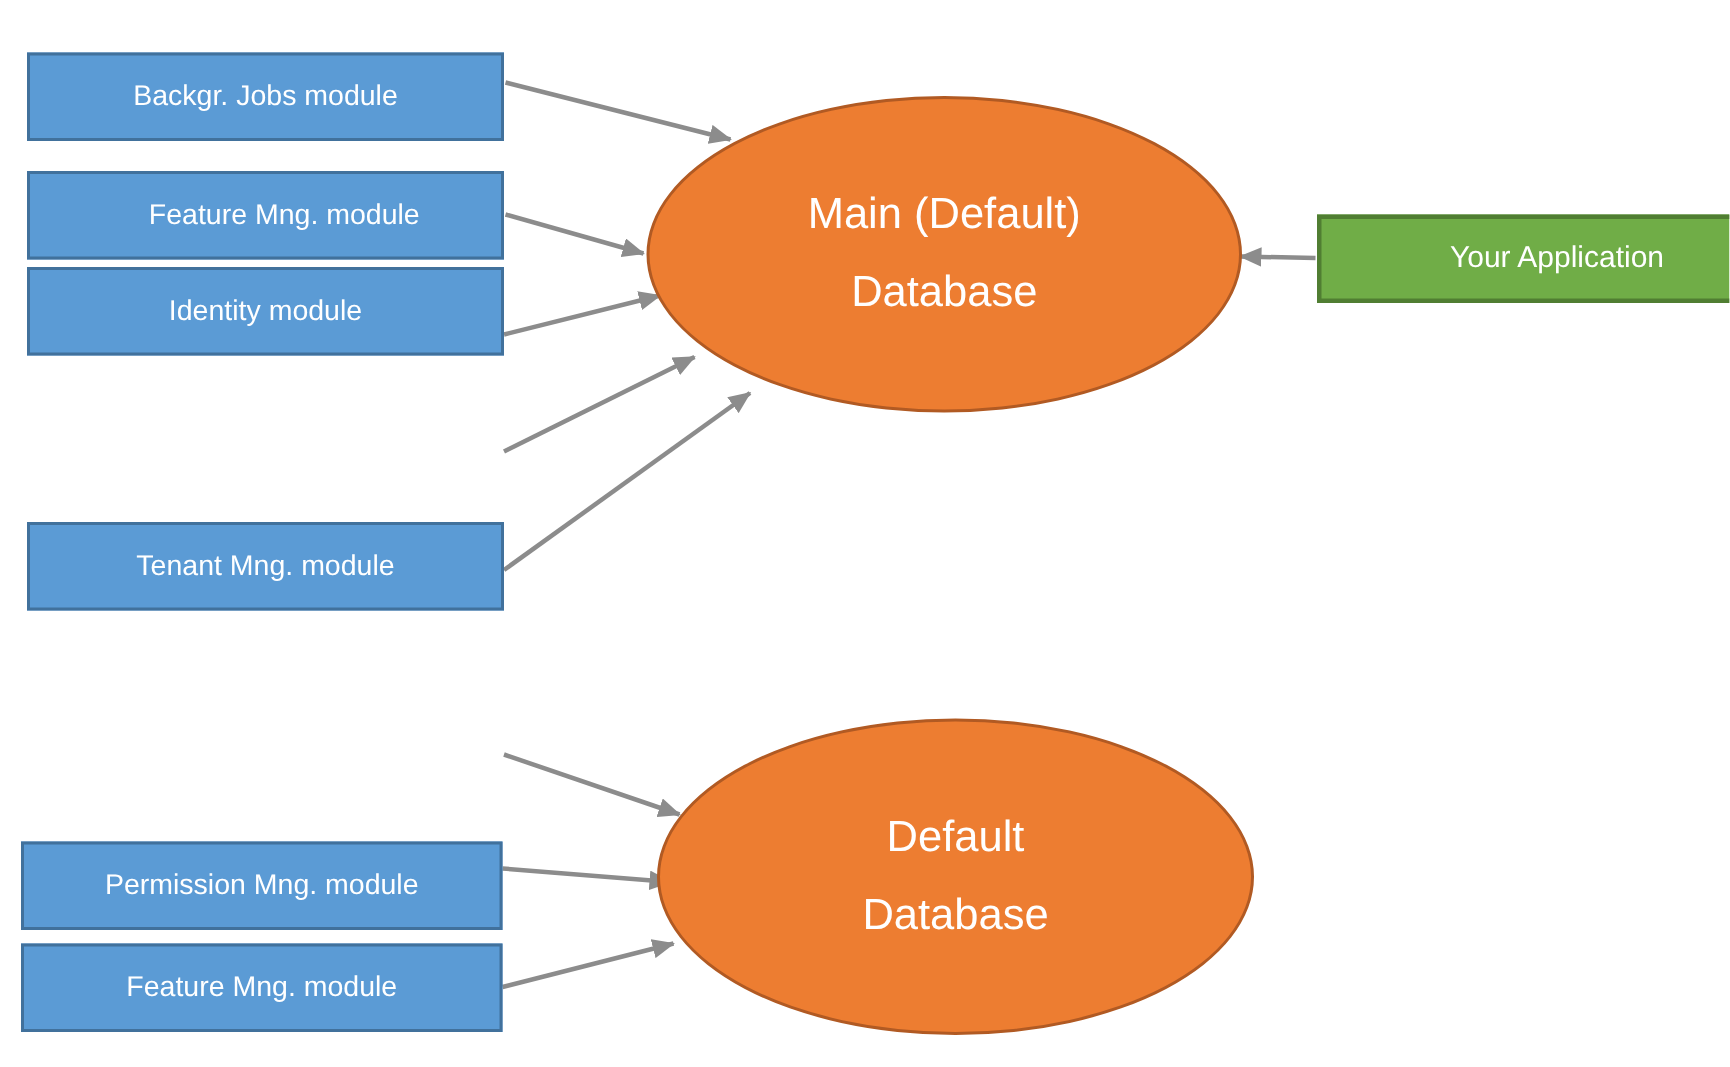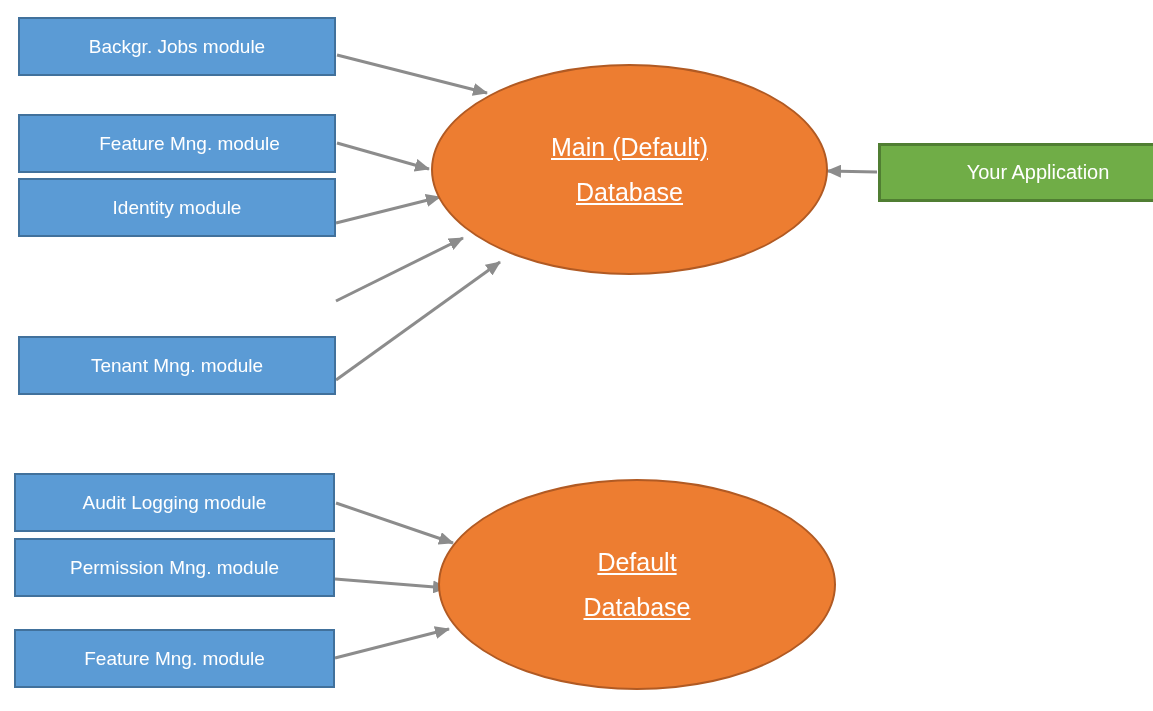--- a/index.html
+++ b/index.html
@@ -55,43 +55,42 @@
   }
   .module-box.lower {
     left: 14px;
     width: 321px;
   }
   .db-ellipse {
     flex-direction: column;
     background: var(--database-fill, #ED7D31);
     border: 2px solid var(--database-border, #B15A23);
     border-radius: 50%;
-    font-size: 25px;
+    font-size: 29px;
     line-height: 1.78;
-    text-decoration: underline;
   }
   .app-box {
     left: 878px;
     top: 143px;
     width: 320px;
     height: 59px;
     background: var(--application-fill, #70AD47);
     border: 3px solid var(--application-border, #507E32);
     font-size: 20px;
   }
   #ellipse-main { left: 431px; top: 64px;  width: 397px; height: 211px; }
   #ellipse-second { left: 438px; top: 479px; width: 398px; height: 211px; }
 
-  #mod-0 { top: 17px; }
+  #mod-0 { top: 35px; }
   #mod-1 { top: 114px; padding-left: 25px; }
   #mod-2 { top: 178px; }
   #mod-3 { top: 273px; }
-  #mod-4 { top: 336px; }
+  #mod-4 { top: 348px; }
   #smod-0 { top: 473px; }
-  #smod-1 { top: 538px; }
+  #smod-1 { top: 561px; }
   #smod-2 { top: 629px; }
 </style>
 </head>
 <body>
 
 <div class="canvas">
 
   <svg class="arrows" viewBox="0 0 1153 711" xmlns="http://www.w3.org/2000/svg">
     <defs>
       <marker id="ah" markerUnits="userSpaceOnUse" markerWidth="16" markerHeight="13" refX="14" refY="6.5" orient="auto">
@@ -124,23 +123,20 @@
 
   <div class="node db-ellipse" id="ellipse-main">
     <div>Main (Default)</div>
     <div>Database</div>
   </div>
 
   <div class="node app-box">
     <span>Your Application</span>
   </div>
 
-  <div class="node module-box lower" id="smod-0">
-    <span>Audit Logging module</span>
-  </div>
   <div class="node module-box lower" id="smod-1">
     <span>Permission Mng. module</span>
   </div>
   <div class="node module-box lower" id="smod-2">
     <span>Feature Mng. module</span>
   </div>
 
   <div class="node db-ellipse" id="ellipse-second">
     <div>Default</div>
     <div>Database</div>

